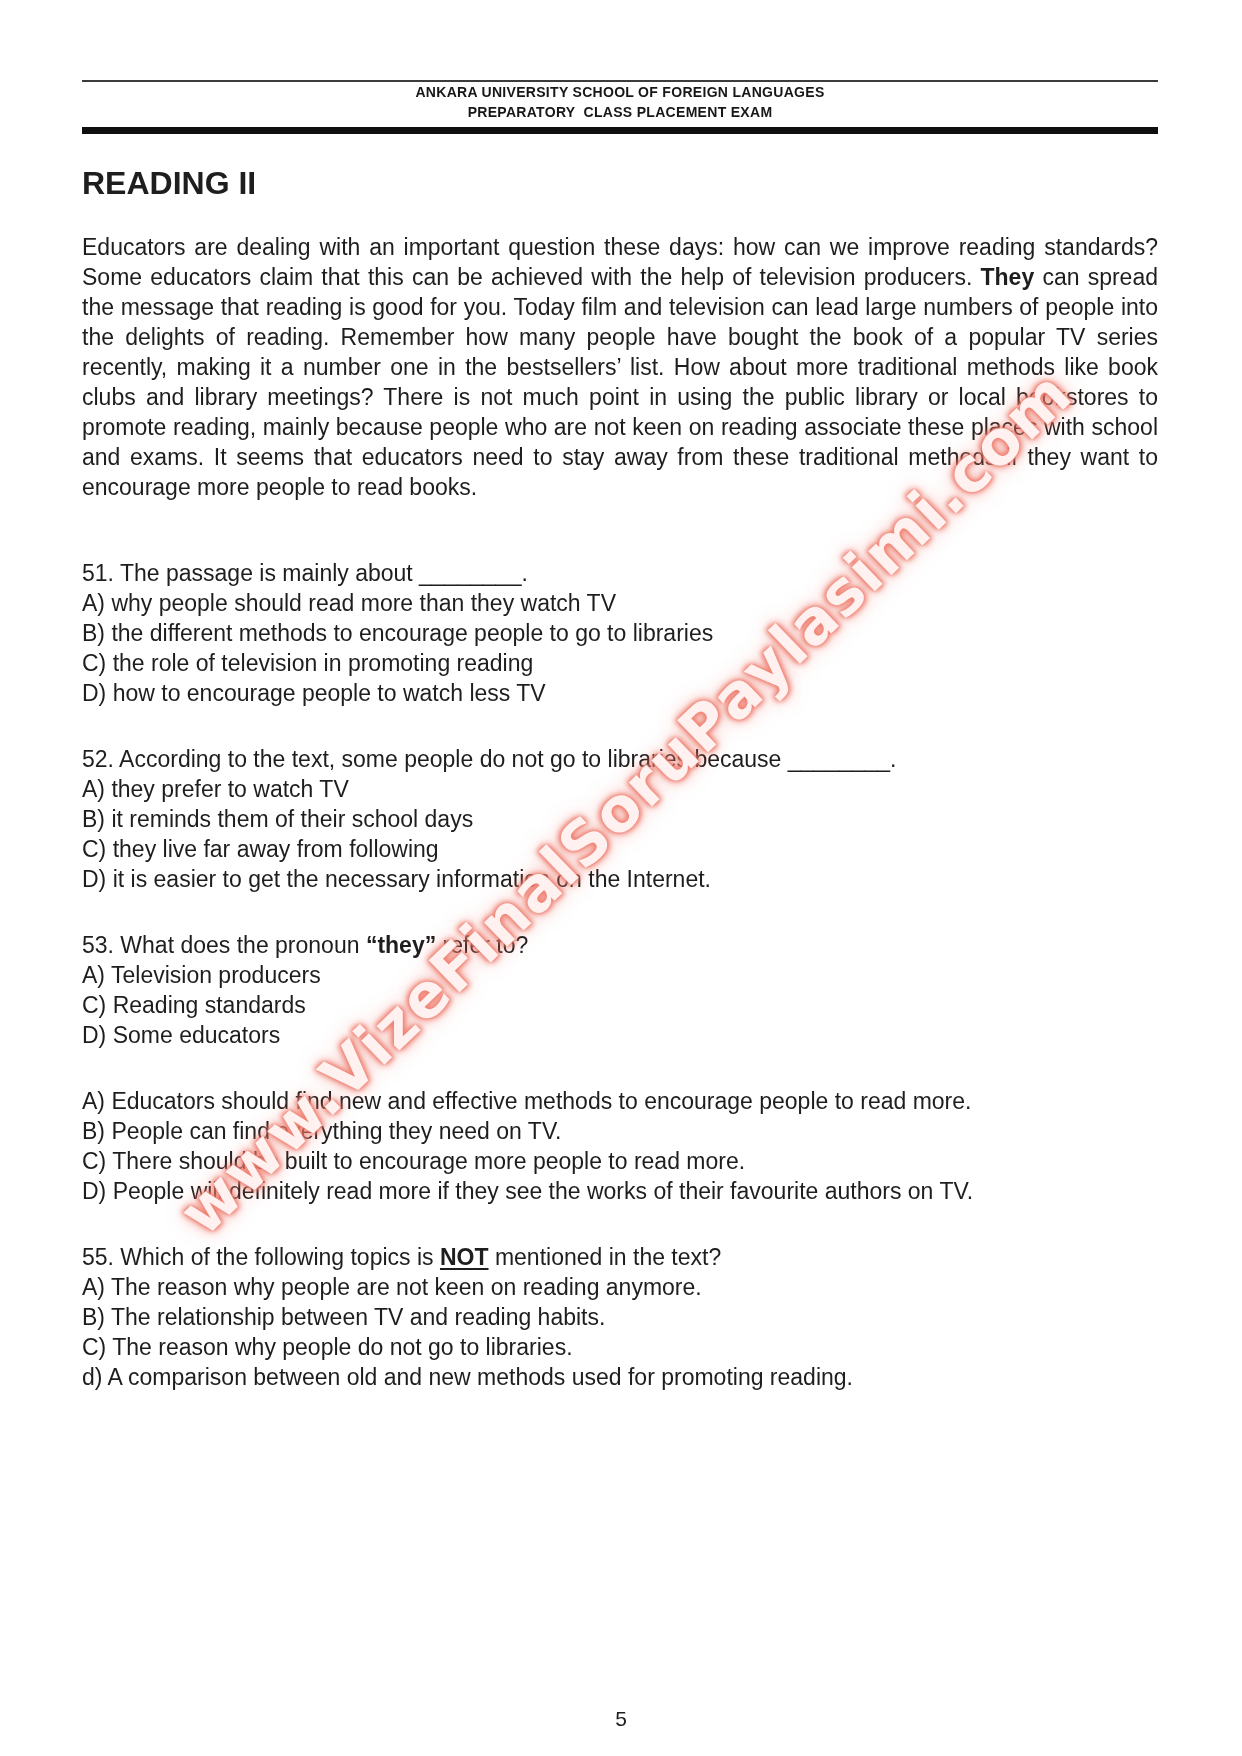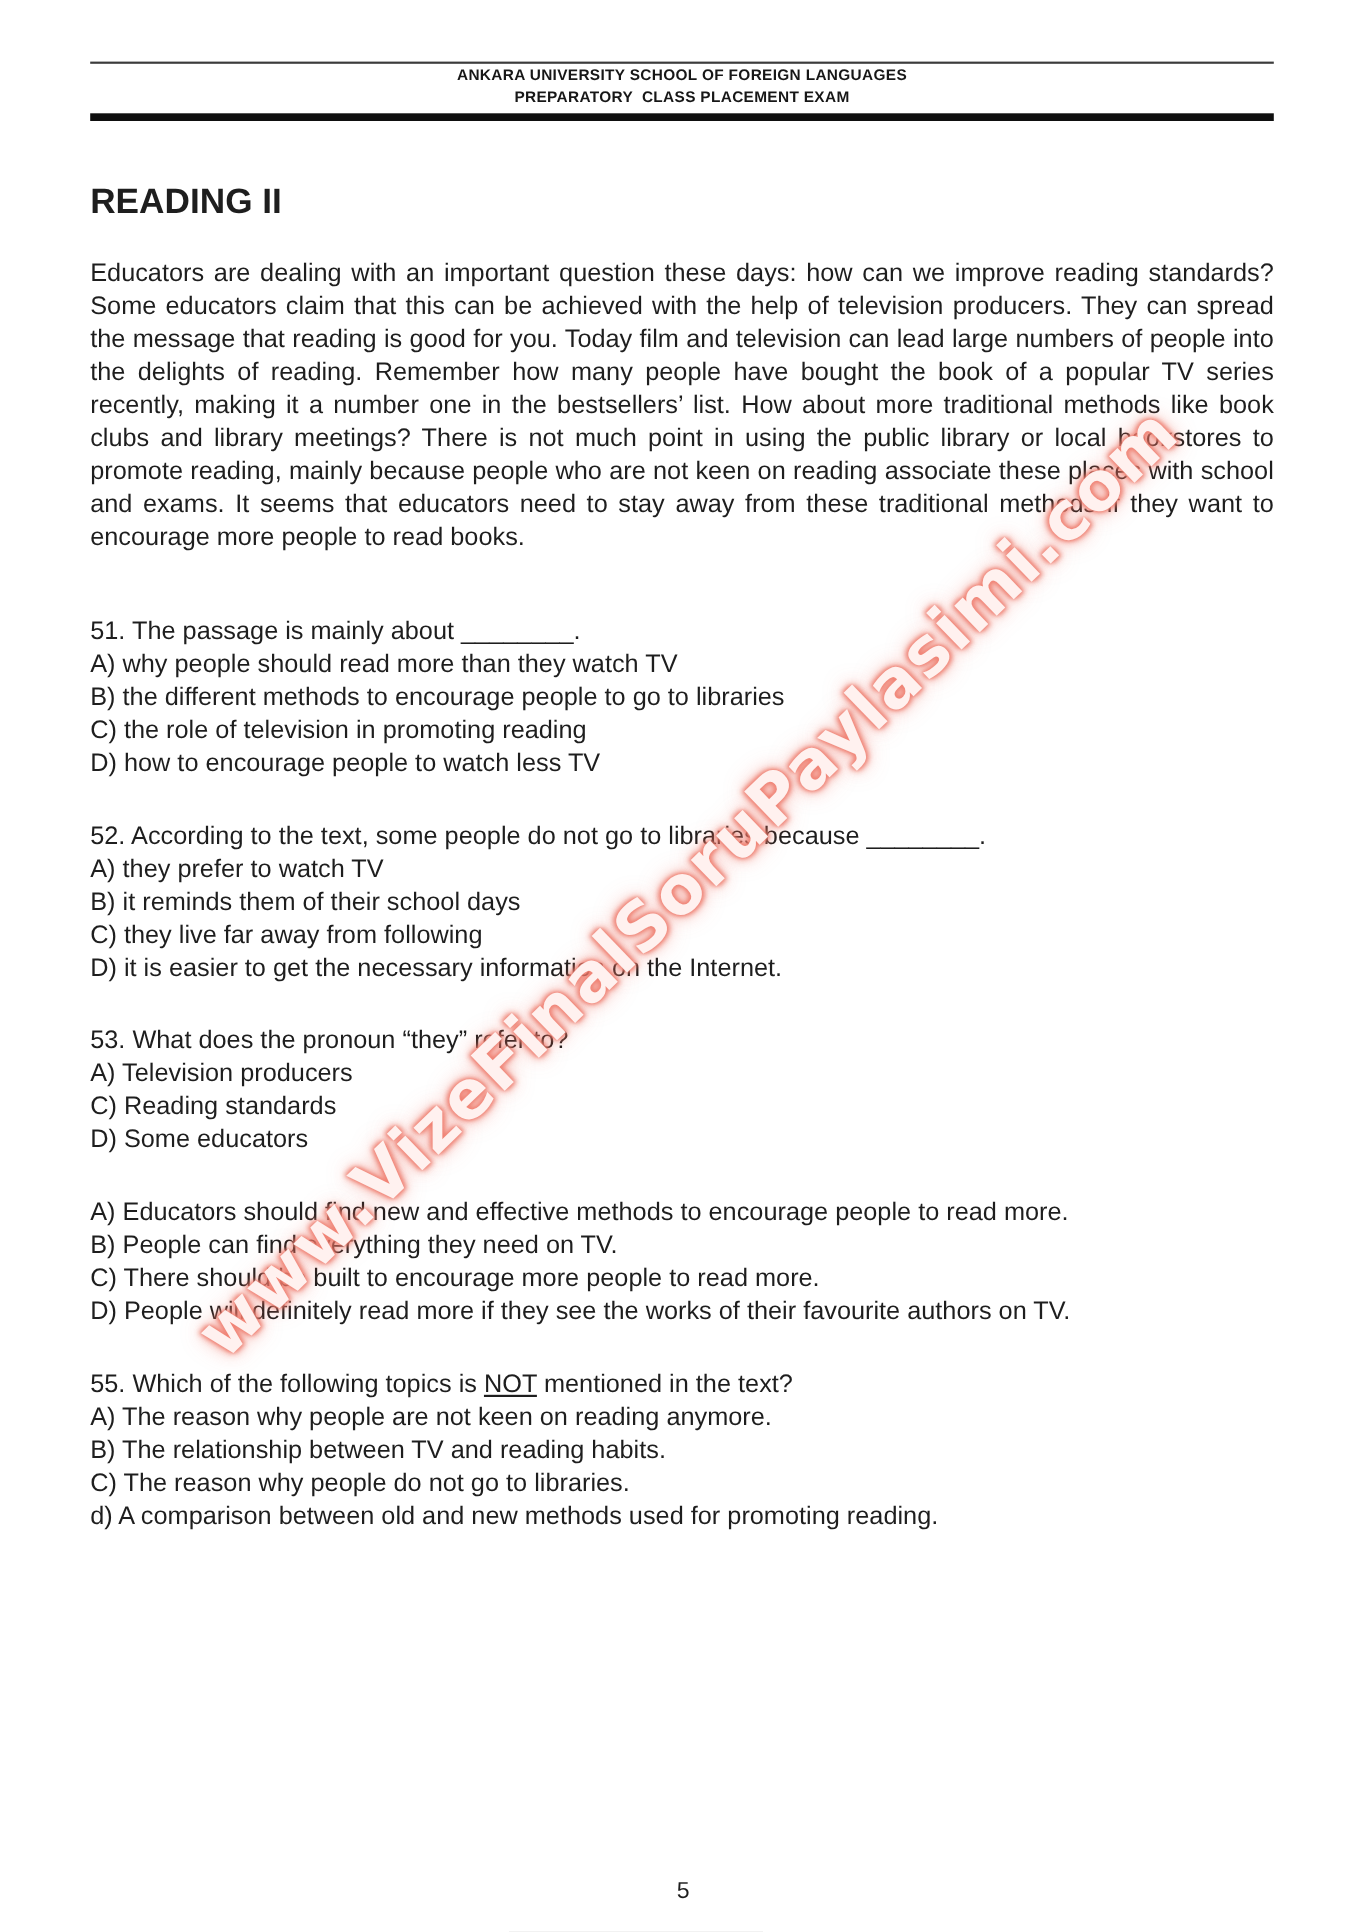--- a/index.html
+++ b/index.html
@@ -14,21 +14,21 @@
     margin: 0 auto;
     background: #ffffff;
     font-family: "Liberation Sans", sans-serif;
     color: #1e1e1e;
     overflow: hidden;
   }
 
   
   .header {
     position: absolute;
-    top: 56px;
+    top: 80px;
     left: 82px;
     width: 1076px;
   }
   .rule-thin {
     height: 2px;
     background: #3c3c3c;
   }
   .hdr-line {
     text-align: center;
     font-weight: bold;
@@ -59,21 +59,21 @@
     font-weight: bold;
     font-size: 32px;
     line-height: 30px;
     margin: 0;
   }
   .passage {
     margin: 34px 0 0 0;
     text-align: justify;
     text-justify: inter-word;
   }
-  .bold { font-weight: normal; }
+  .bold { font-weight: bold; }
   .underline {
     text-decoration: underline;
     text-decoration-thickness: 2px;
     text-underline-offset: 3px;
   }
 
   .questions { margin-top: 56px; }
   .question + .question { margin-top: 36px; }
   .q-stem, .q-option { min-height: 30px; }
 

